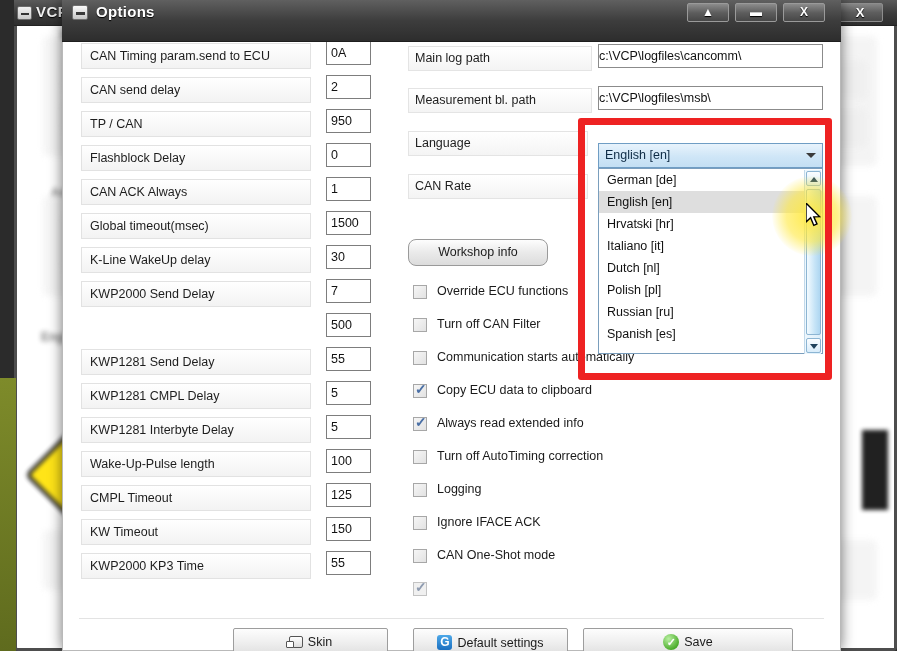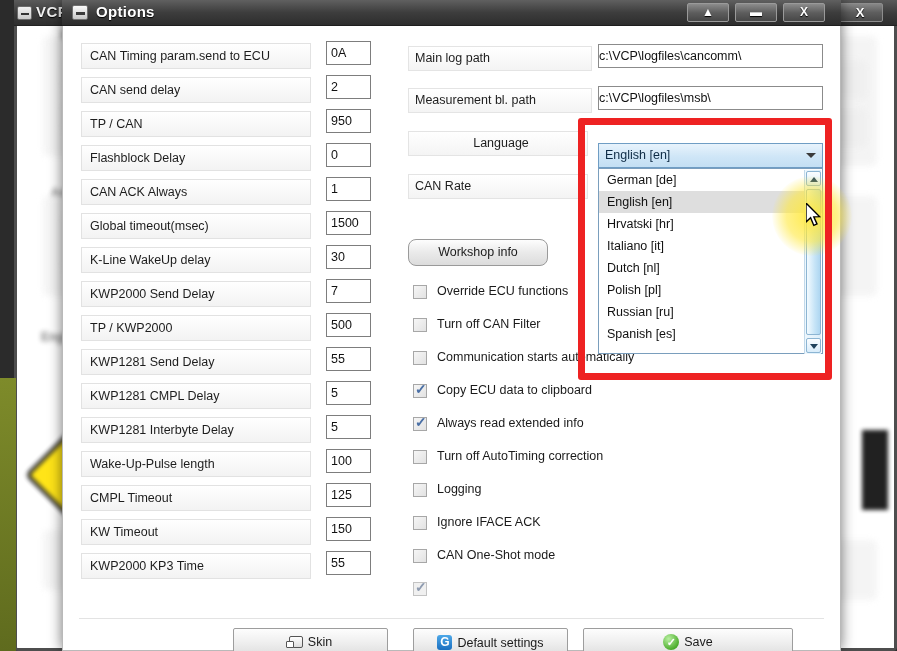--- a/index.html
+++ b/index.html
@@ -73,21 +73,21 @@
   
   #options-window {
     position: absolute; left: 62px; top: 0px; width: 779px; height: 651px;
     background: #fdfdfd;
     border: 3px solid #4a4a4a;
     border-top: none;
     border-radius: 0 0 5px 5px;
     box-shadow: 0 0 14px rgba(0,0,0,.55);
   }
   #options-titlebar {
-    position: absolute; left: 62px; top: 0; width: 779px; height: 26px;
+    position: absolute; left: 62px; top: 0; width: 779px; height: 42px;
     background: linear-gradient(180deg,#606060 0%,#3d3d3d 50%,#2d2d2d 100%);
     border-bottom: 1px solid #1e1e1e;
   }
   #opt-minbox {
     position: absolute; left: 10px; top: 5px; width: 16px; height: 15px;
     background: linear-gradient(180deg,#fafafa,#c6c6c6);
     border: 1px solid #6f6f6f; border-radius: 2px;
   }
   #opt-minbox:after {
     content: ""; position: absolute; left: 3px; top: 6px; width: 9px; height: 3px; background: #3a3a3a;
@@ -345,21 +345,20 @@
       </div>
       <div class="param-row">
         <div class="param-label">K-Line WakeUp delay</div>
         <div class="param-value">30</div>
       </div>
       <div class="param-row">
         <div class="param-label">KWP2000 Send Delay</div>
         <div class="param-value">7</div>
       </div>
       <div class="param-row">
-        <div class="param-label">TP / KWP2000</div>
         <div class="param-value">500</div>
       </div>
       <div class="param-row">
         <div class="param-label">KWP1281 Send Delay</div>
         <div class="param-value">55</div>
       </div>
       <div class="param-row">
         <div class="param-label">KWP1281 CMPL Delay</div>
         <div class="param-value">5</div>
       </div>
@@ -387,21 +386,21 @@
 
     <div id="right-col">
       <div class="path-row">
         <div class="path-label">Main log path</div>
         <div class="path-value">c:\VCP\logfiles\cancomm\</div>
       </div>
       <div class="path-row">
         <div class="path-label">Measurement bl. path</div>
         <div class="path-value">c:\VCP\logfiles\msb\</div>
       </div>
-      <div class="combo-label" style="left:0;top:90px;text-align:center;">Language</div>
+      <div class="combo-label" style="left:0;top:90px;">Language</div>
       <div class="combo-label" style="left:0;top:133px;">CAN Rate</div>
     </div>
 
     <div id="workshop-btn">Workshop info</div>
 
     <div id="checks">
       <div class="chk-row">
         <div class="chk-box"></div>
         <div class="chk-label">Override ECU functions</div>
       </div>

